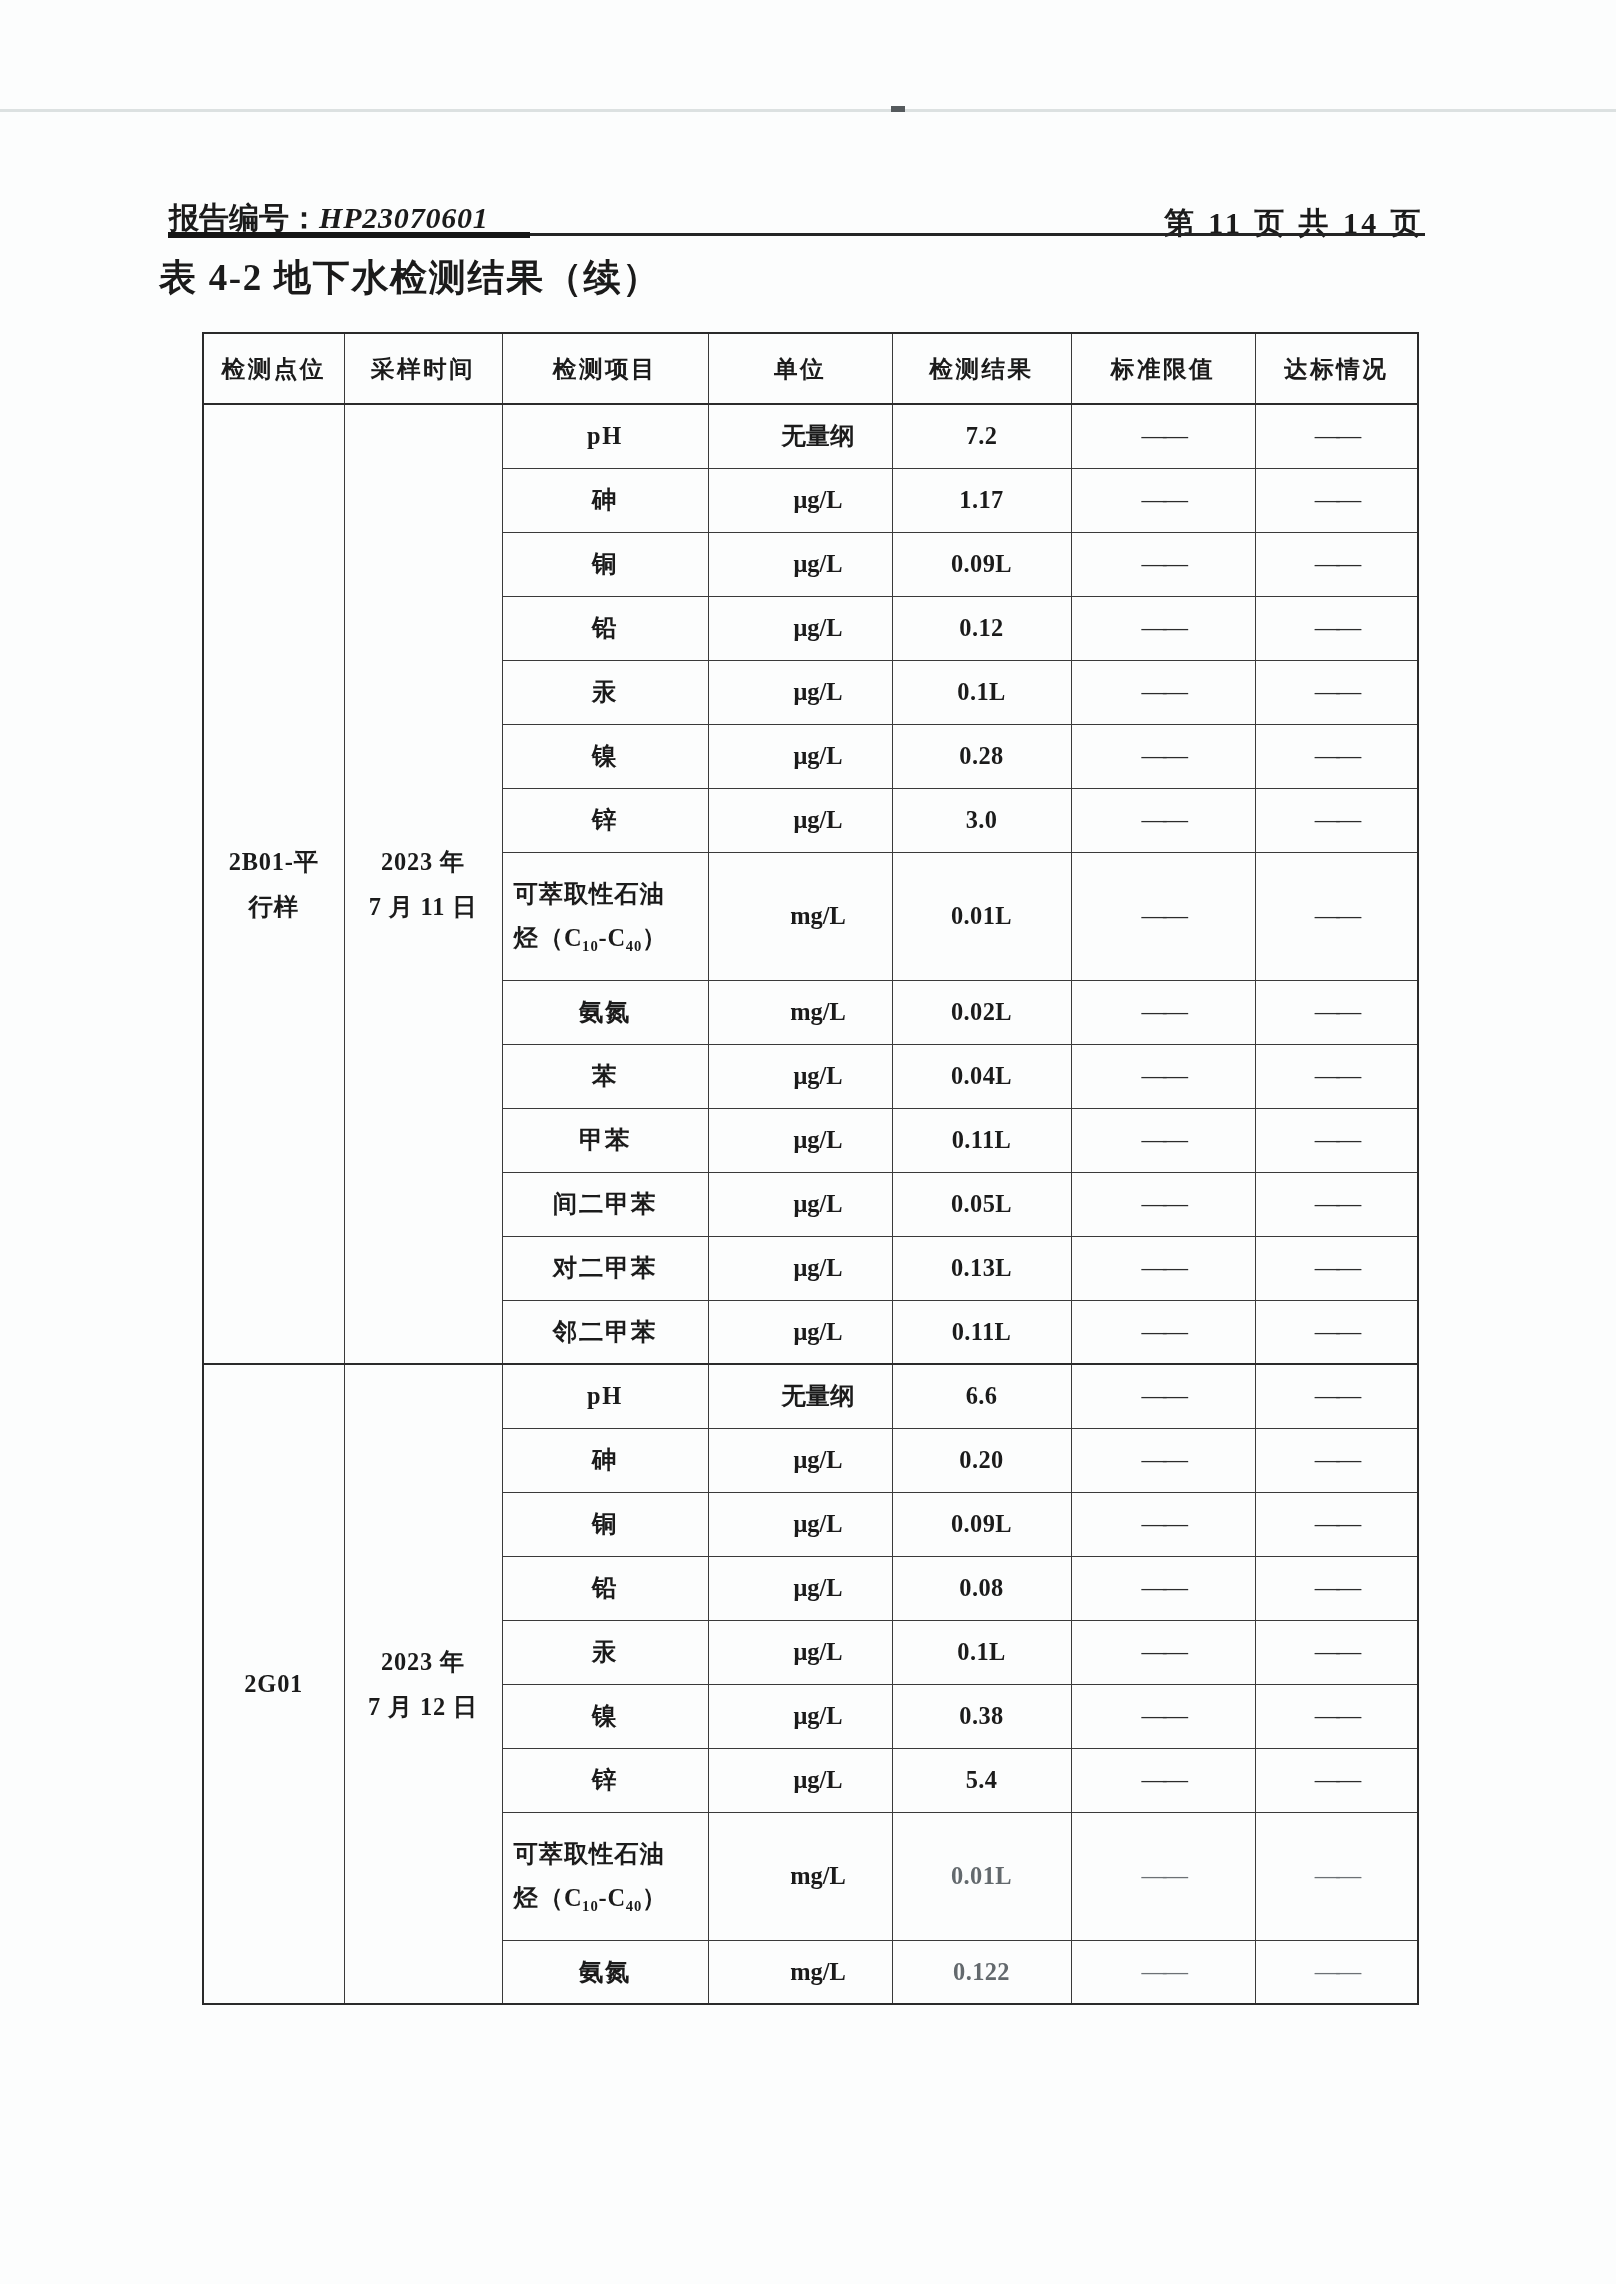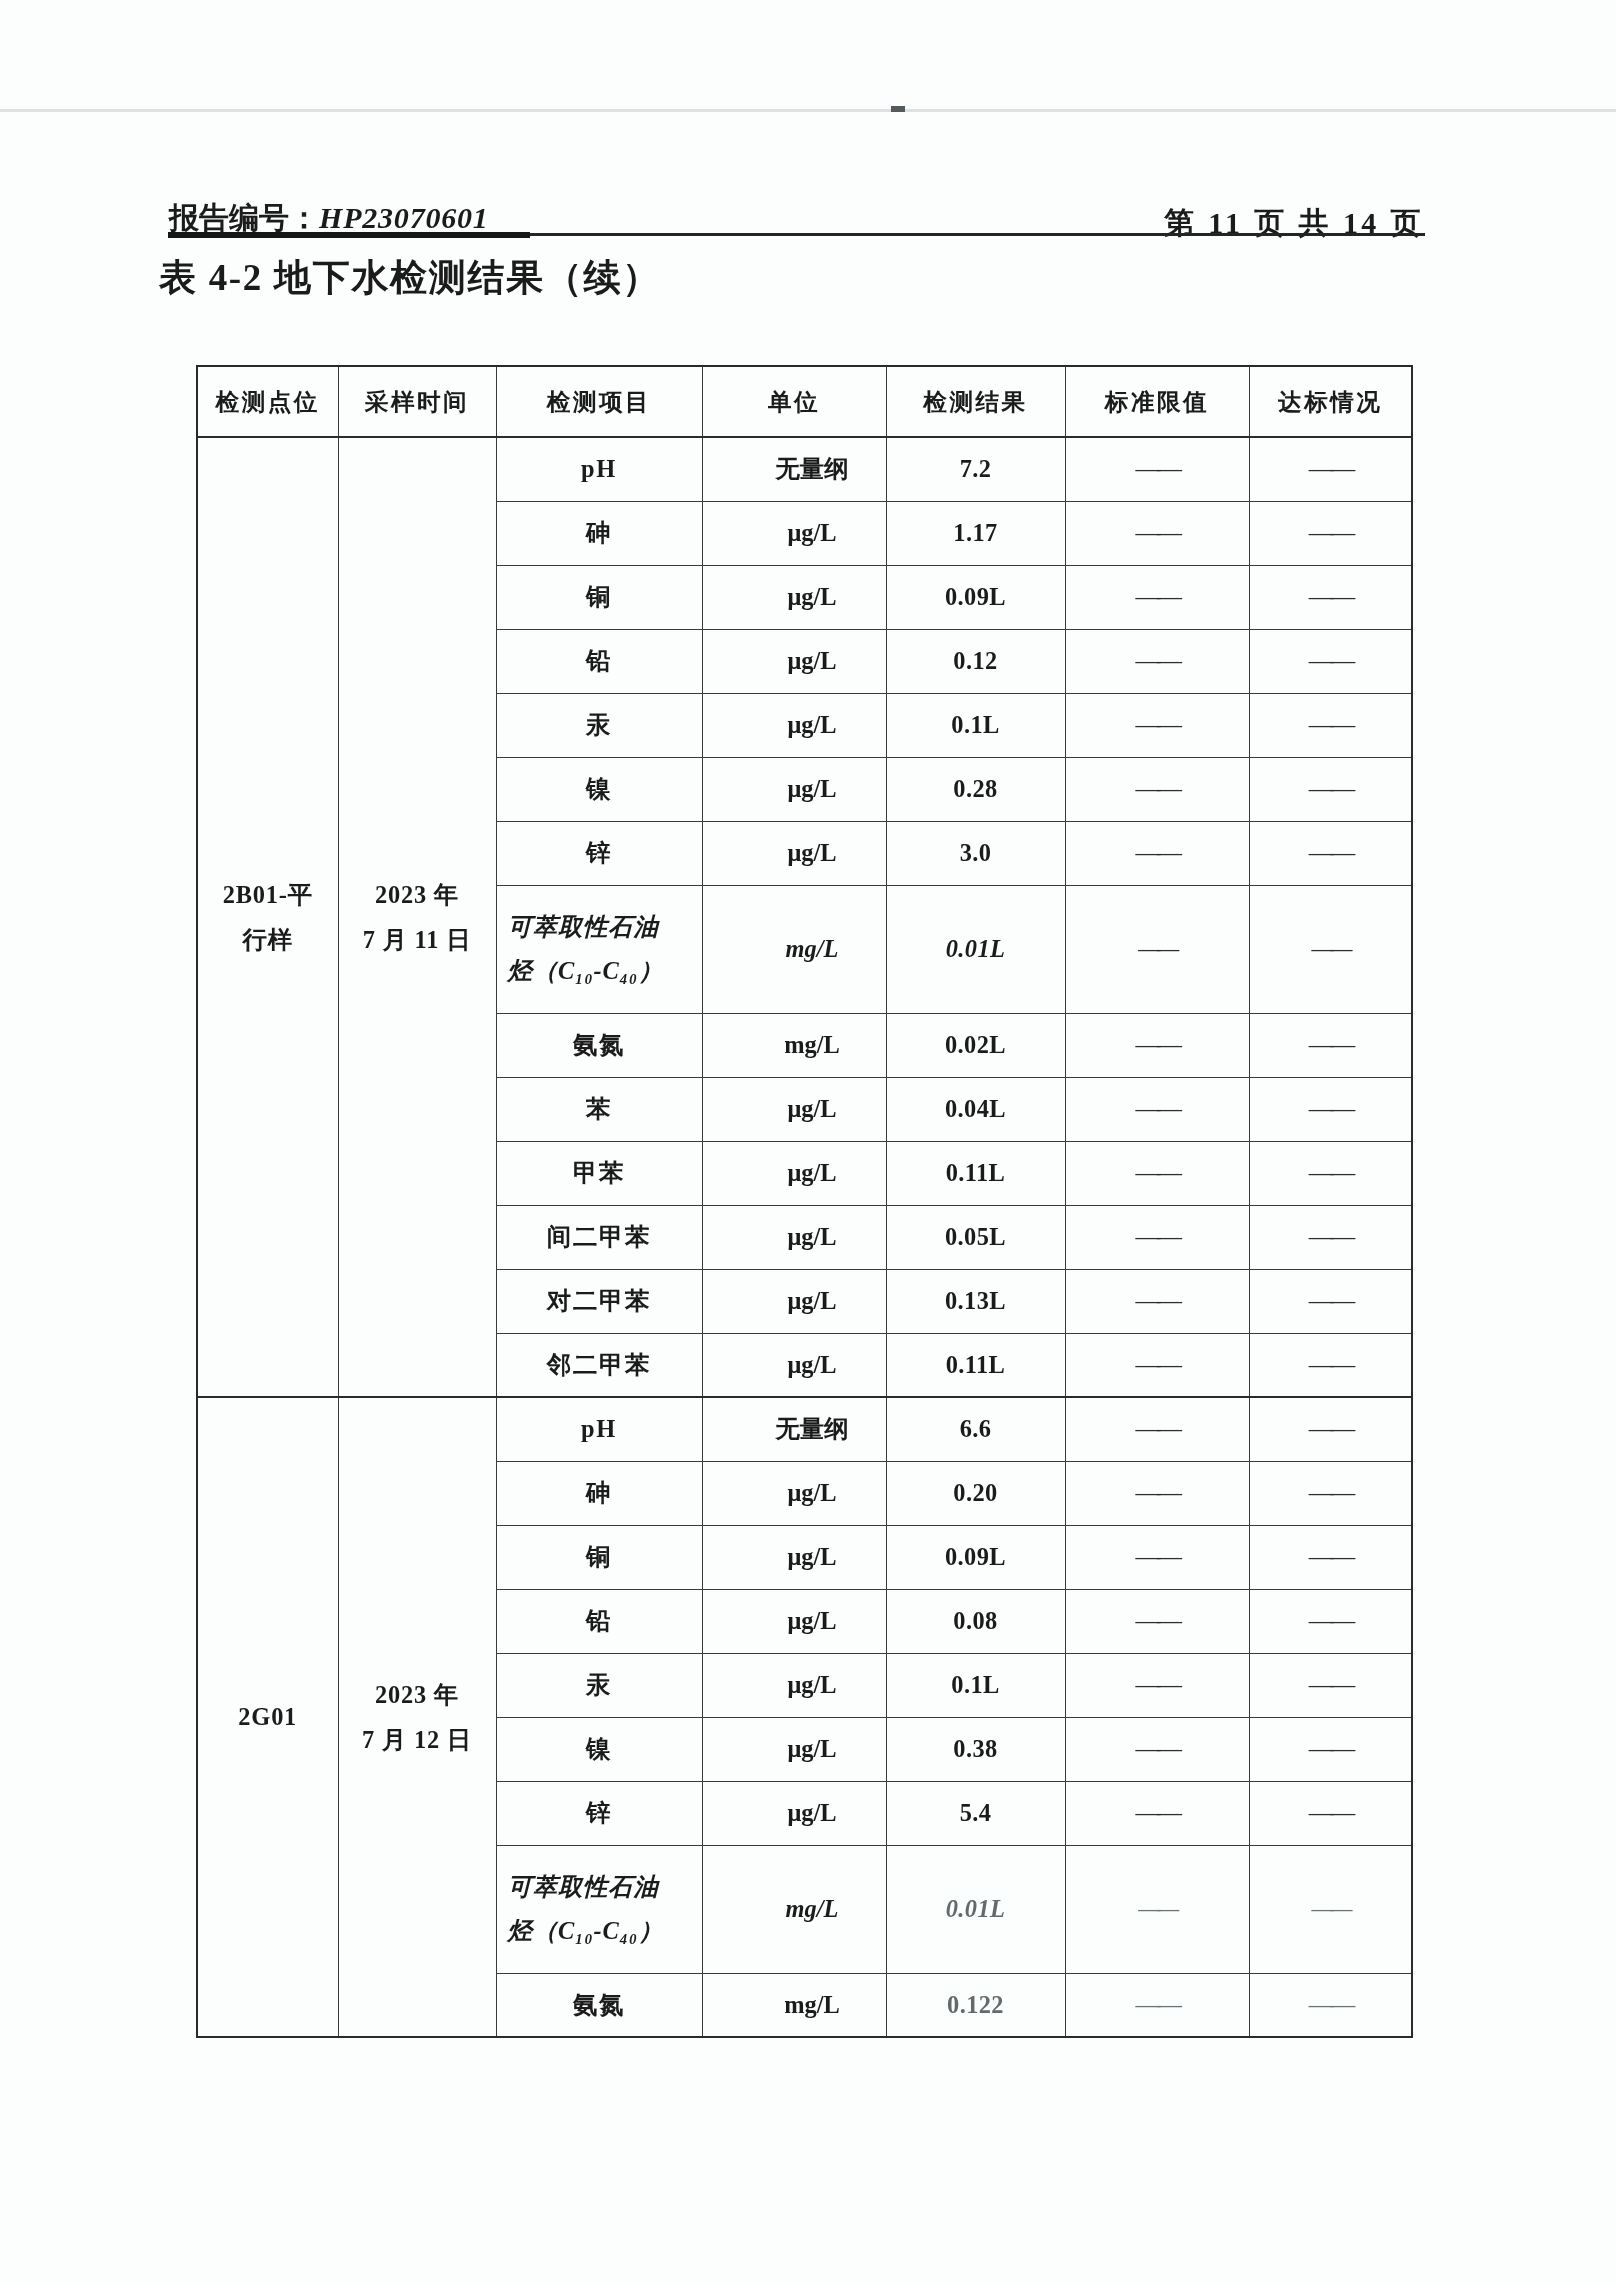--- a/index.html
+++ b/index.html
@@ -19,39 +19,38 @@
   .report-line { position:absolute; left:169px; top:198px; font-size:30px; font-weight:700; white-space:nowrap; }
   .report-no { font-style:italic; letter-spacing:0.8px; }
   .page-info { position:absolute; top:203px; right:192px; font-size:30px; font-weight:600; letter-spacing:3.4px; white-space:nowrap; }
 
   .header-rule { position:absolute; left:168px; top:233px; width:1257px; height:3.4px; background:#242424; }
   .header-rule-left { position:absolute; left:168px; top:232px; width:362px; height:5.9px; background:#161616; }
 
   .doc-title { position:absolute; left:159px; top:253px; font-size:37px; font-weight:700; letter-spacing:1.7px; white-space:nowrap; }
 
   table.results {
-    position:absolute; left:196px; top:332px;
+    position:absolute; left:202px; top:332px;
     border-collapse:collapse; table-layout:fixed;
     border:2.5px solid #2a2a2a;
-    margin-top:33px;
   }
   .results th, .results td {
     border:1.7px solid #3a3a3a;
     text-align:center; vertical-align:middle;
     padding:0;
     overflow:hidden;
   }
   .results thead th {
     height:71px; font-size:23.6px; font-weight:700; letter-spacing:2.5px;
     border-bottom:2.5px solid #2b2b2b;
     background:transparent;
   }
   .results td { font-size:24.4px; font-weight:700; }
   tr.reg  { height:64px; }
-  tr.tall { height:128px;font-style:italic; }
+  tr.tall { height:128px; }
   td.point, td.date { white-space:pre-line; line-height:1.85; letter-spacing:0.8px; }
   td.item  { letter-spacing:1.7px; }
   td.item-multi {
     text-align:left; padding-left:11px; white-space:pre-line;
     line-height:1.8; letter-spacing:0.8px;
   }
   td.unit { letter-spacing:0;padding-left:36px; }
   td.result { letter-spacing:0.4px; }
   td.result.muted { color:#63696d; font-weight:600; }
   td.dash { font-size:25px; font-weight:400; letter-spacing:-0.14em; color:#2c2c2c; }

